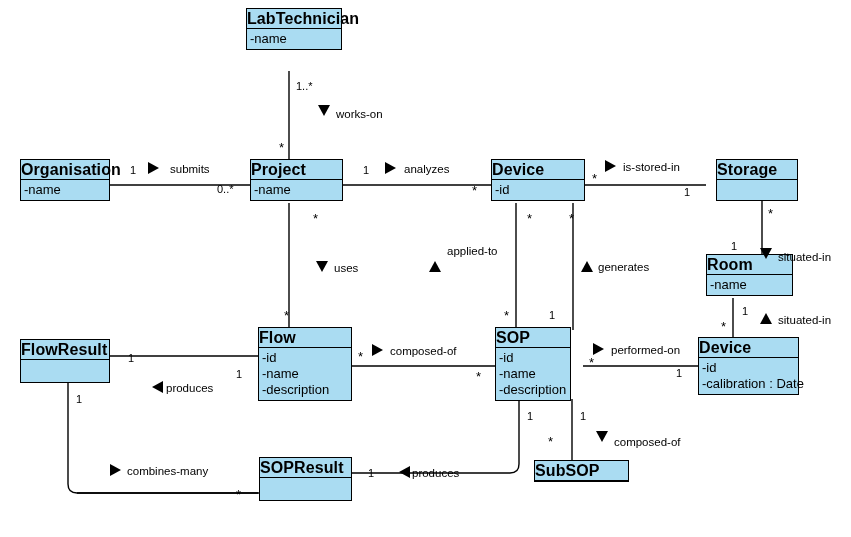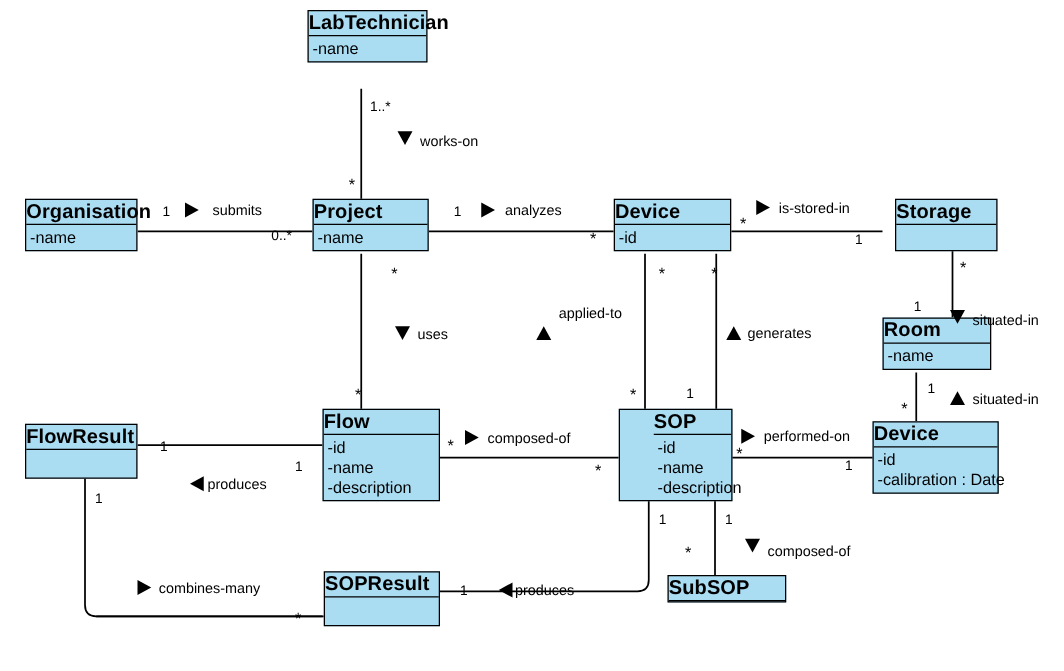--- a/index.html
+++ b/index.html
@@ -170,21 +170,21 @@
 
   <div class="cls" style="left:258px;top:327px;width:94px;">
     <div class="hdr">Flow</div>
     <div class="attrs">
       <div>-id</div>
       <div>-name</div>
       <div>-description</div>
     </div>
   </div>
 
-  <div class="cls" style="left:495px;top:327px;width:91px;padding-left:27px;">
+  <div class="cls" style="left:495px;top:327px;width:76px;">
     <div class="hdr">SOP</div>
     <div class="attrs">
       <div>-id</div>
       <div>-name</div>
       <div>-description</div>
     </div>
   </div>
 
   <div class="cls" style="left:259px;top:457px;width:93px;">
     <div class="hdr">SOPResult</div>

